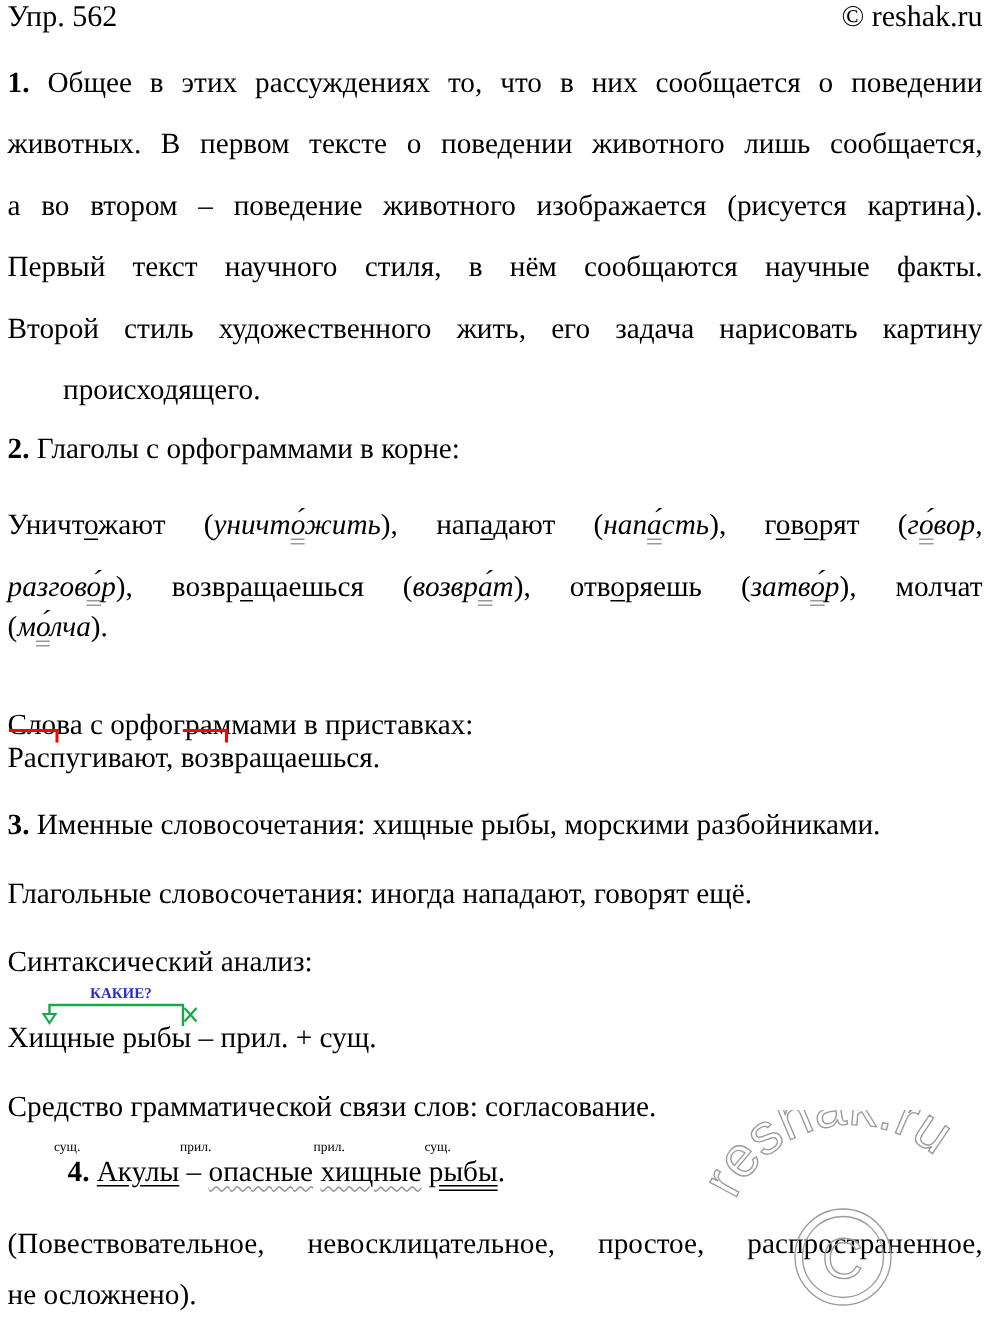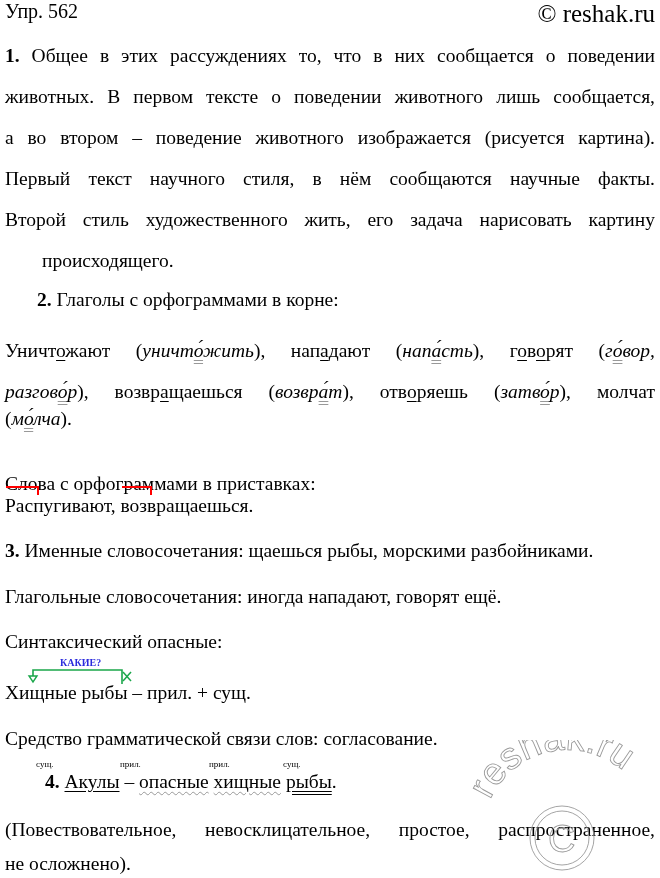--- a/index.html
+++ b/index.html
@@ -3,21 +3,21 @@
   <meta charset="utf-8">
   <style>
     html, body { margin: 0; padding: 0; background: #ffffff; }
     body {
       width: 660px; height: 878px; position: relative; overflow: hidden;
       font-family: "Liberation Serif", "DejaVu Serif", serif;
       color: #000; font-size: 19.5px;
     }
     .header { position: absolute; top: 0; left: 5px; right: 5px; height: 26px; }
     .header .title { position: absolute; left: 0; top: 0; font-weight: normal; font-size: 20px; }
-    .header .copy { position: absolute; right: 0; top: 0; font-size: 25px; }
+    .header .copy { position: absolute; right: 0; top: 0; font-size: 20px; }
     .line { position: absolute; left: 5px; right: 5px; white-space: nowrap; line-height: 24px; }
     .just { text-align: justify; text-align-last: justify; white-space: normal; }
     b { font-weight: bold; }
     i { font-style: italic; }
     .u1 { text-decoration: underline; text-underline-offset: 3px; }
     .u2 { text-decoration: underline double; text-underline-offset: 3px; text-decoration-color: #999; }
     .u2k { text-decoration: underline double; text-underline-offset: 3px; }
     .wavy { text-decoration: underline wavy #999; text-underline-offset: 3px; text-decoration-thickness: 1px; }
     .acc { position: relative; }
     .prefix-mark { position: absolute; height: 7px; border-top: 2px solid #ff0000; border-right: 2px solid #ff0000; }
@@ -33,21 +33,21 @@
   <span class="copy">© reshak.ru</span>
 </div>
 
 <div class="line just" style="top:44px;"><b>1.</b> <span>Общее в этих рассуждениях то, что в них сообщается о поведении</span></div>
 <div class="line just" style="top:85px;">животных. В первом тексте о поведении животного лишь сообщается,</div>
 <div class="line just" style="top:126px;">а во втором – поведение животного изображается (рисуется картина).</div>
 <div class="line just" style="top:167px;">Первый текст научного стиля, в нём сообщаются научные факты.</div>
 <div class="line just" style="top:208px;">Второй стиль художественного жить, его задача нарисовать картину</div>
 <div class="line" style="top:229px; top:230px;"><span style="position:relative; top:19px;margin-left:37px;">происходящего.</span></div>
 
-<div class="line" style="top:288px;margin-left:32px;"><b>2.</b> <span>Глаголы с орфограммами в корне:</span></div>
+<div class="line" style="top:288px;"><b>2.</b> <span>Глаголы с орфограммами в корне:</span></div>
 
 <div class="line just" style="top:339px;">
   <span><span>Уничт</span><span class="u1">о</span><span>жают</span></span>
   <span>(<i><span>уничт</span><span class="u2">о́</span><span>жить</span></i>),</span>
   <span><span>нап</span><span class="u1">а</span><span>дают</span></span>
   <span>(<i><span>нап</span><span class="u2">а́</span><span>сть</span></i>),</span>
   <span><span>г</span><span class="u1">о</span><span>в</span><span class="u1">о</span><span>рят</span></span>
   <span>(<i><span>г</span><span class="u2">о́</span><span>вор,</span></i></span>
 </div>
 
@@ -62,23 +62,23 @@
 
 <div class="line" style="top:387px;"><span style="position:relative; top:20px;">(<i><span>м</span><span class="u2">о́</span><span>лча</span></i>).</span></div>
 
 <div class="line" style="top:472px;">Слова с орфограммами в приставках:</div>
 
 <div class="line" style="top:494px;">
   <span class="acc"><span class="prefix-mark" style="left:1px; width:31px; top:-9px;"></span><span>Рас</span><span>пугивают,</span></span>
   <span class="acc"><span class="prefix-mark" style="left:1px; width:28px; top:-9px;"></span><span>воз</span><span>вращаешься.</span></span>
 </div>
 
-<div class="line" style="top:539px;"><b>3.</b> <span>Именные словосочетания: щаешься рыбы, морскими разбойниками.</span></div>
+<div class="line" style="top:539px;"><b>3.</b> <span>Именные словосочетания: хищные рыбы, морскими разбойниками.</span></div>
 <div class="line" style="top:585px;">Глагольные словосочетания: иногда нападают, говорят ещё.</div>
-<div class="line" style="top:630px;">Синтаксический опасные:</div>
+<div class="line" style="top:630px;">Синтаксический анализ:</div>
 
 <svg class="svgover" width="660" height="878">
   <polyline points="33,676 33,670 122,670 122,684" fill="none" stroke="#1aa64a" stroke-width="1.6"></polyline>
   <polygon points="29,676 37,676 33,682" fill="none" stroke="#1aa64a" stroke-width="1.4"></polygon>
   <line x1="123" y1="672" x2="131" y2="681" stroke="#1aa64a" stroke-width="1.5"></line>
   <line x1="131" y1="672" x2="123" y2="681" stroke="#1aa64a" stroke-width="1.5"></line>
 </svg>
 <div style="position:absolute; left:60px; top:657px; font-size:10px; color:#2b2bdd; font-weight:bold;">КАКИЕ?</div>
 <div class="line" style="top:681px;"><span>Хищные</span> <span>рыбы</span><span> – прил. + сущ.</span></div>
 

